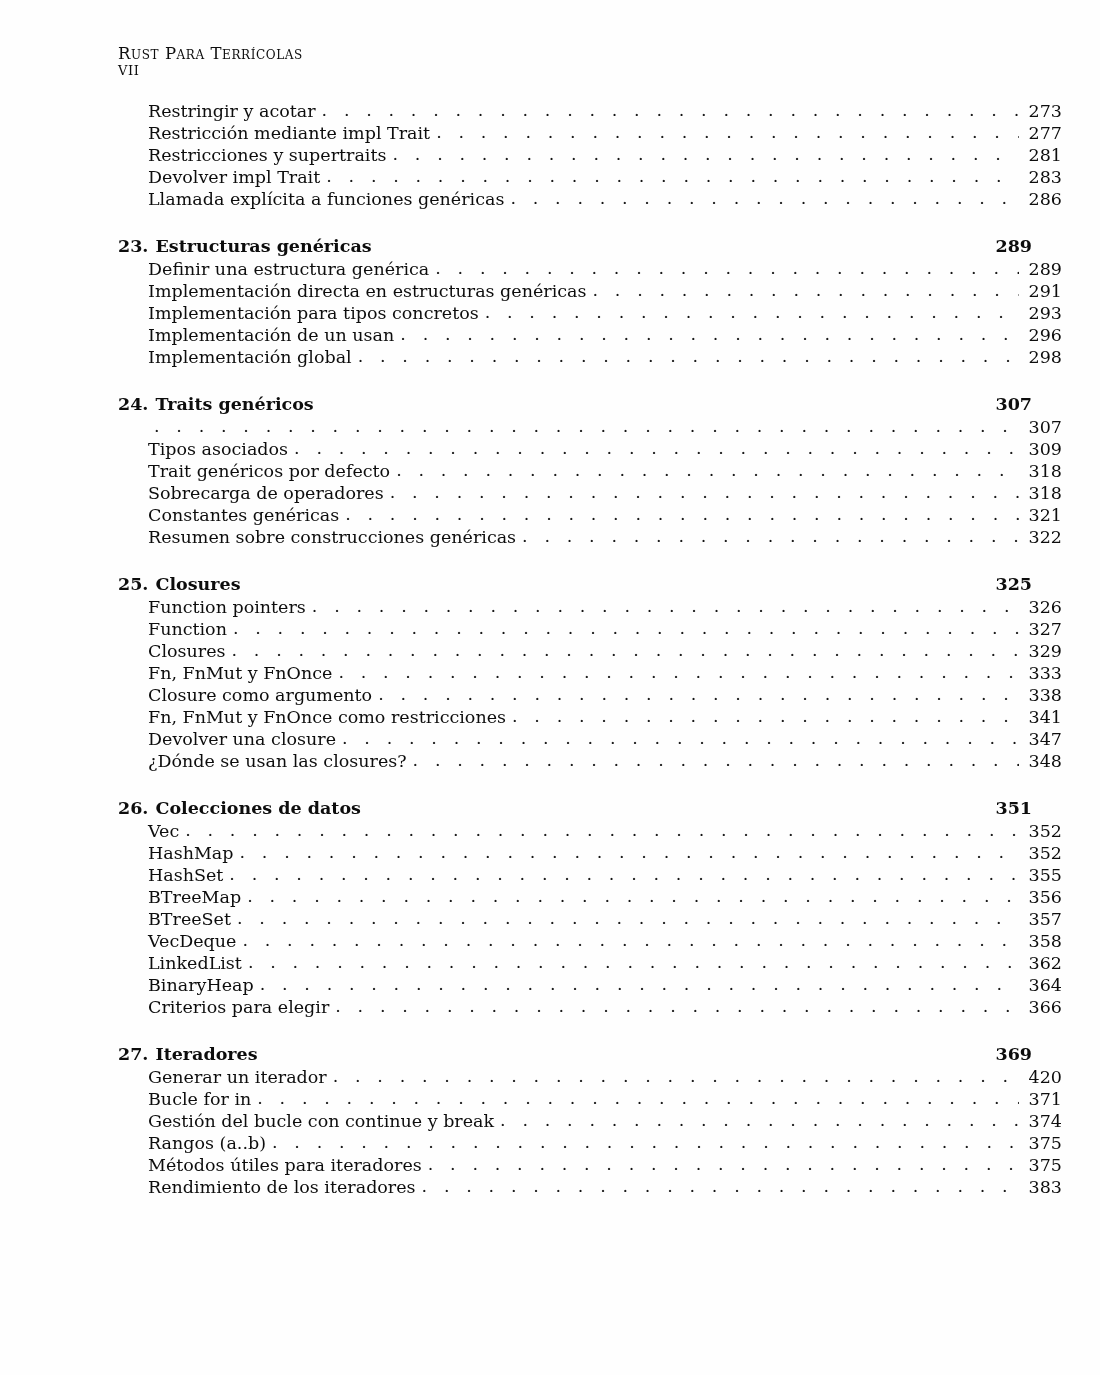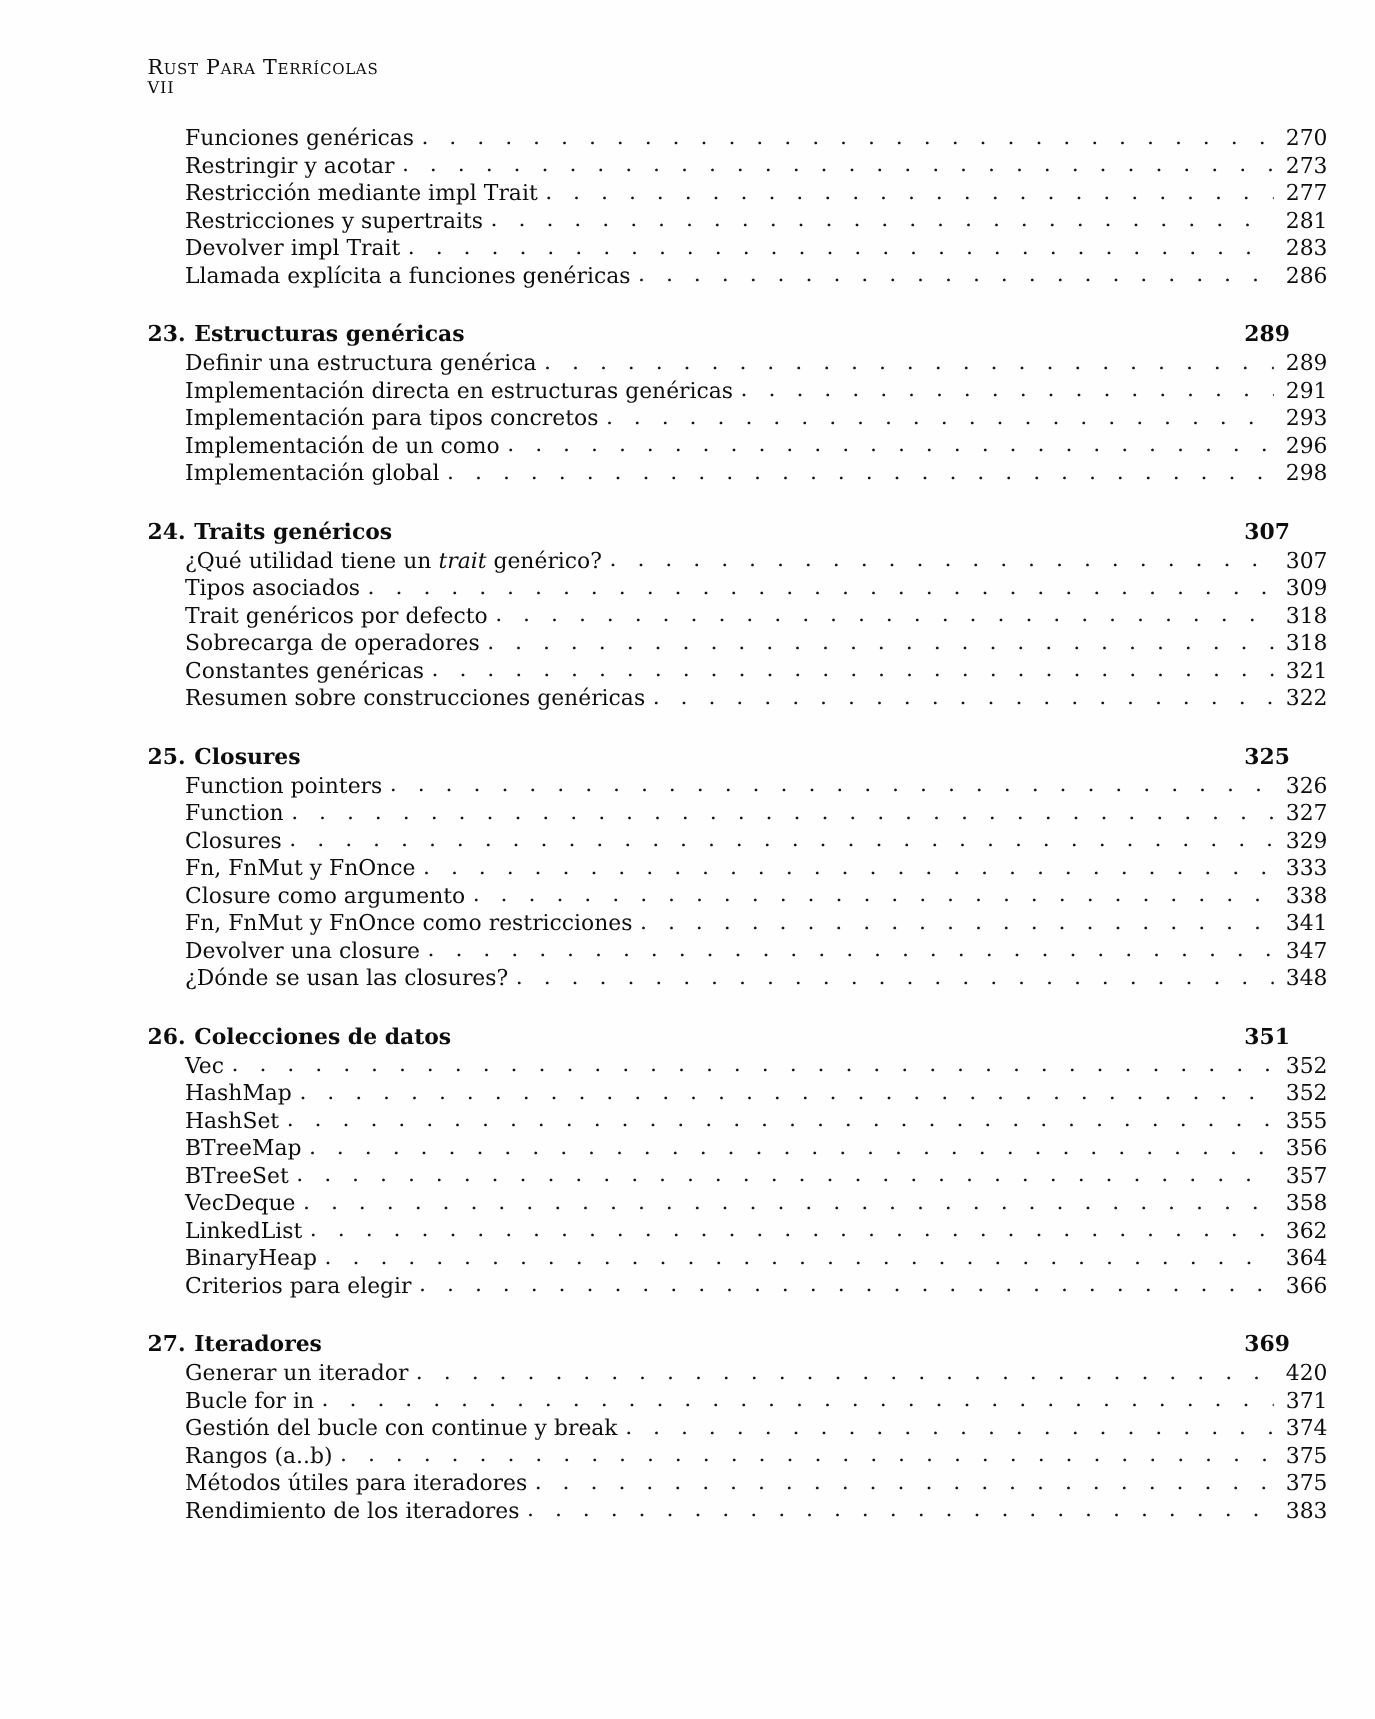--- a/index.html
+++ b/index.html
@@ -134,25 +134,20 @@
 <div class="page">
 
   <div class="running-head">
     <span class="running-head-title">Rust Para Terrícolas</span>
     <span class="running-head-folio">VII</span>
   </div>
 
   <div class="toc" id="toc-root">
       <div class="toc-group">
         <div class="toc-row entry">
-          <span class="row-title">Funciones genéricas</span>
-          <span class="row-leader"></span>
-          <span class="row-folio">270</span>
-        </div>
-        <div class="toc-row entry">
           <span class="row-title">Restringir y acotar</span>
           <span class="row-leader"></span>
           <span class="row-folio">273</span>
         </div>
         <div class="toc-row entry">
           <span class="row-title">Restricción mediante impl Trait</span>
           <span class="row-leader"></span>
           <span class="row-folio">277</span>
         </div>
         <div class="toc-row entry">
@@ -187,39 +182,38 @@
           <span class="row-title">Implementación directa en estructuras genéricas</span>
           <span class="row-leader"></span>
           <span class="row-folio">291</span>
         </div>
         <div class="toc-row entry">
           <span class="row-title">Implementación para tipos concretos</span>
           <span class="row-leader"></span>
           <span class="row-folio">293</span>
         </div>
         <div class="toc-row entry">
-          <span class="row-title">Implementación de un como</span>
+          <span class="row-title">Implementación de un usan</span>
           <span class="row-leader"></span>
           <span class="row-folio">296</span>
         </div>
         <div class="toc-row entry">
           <span class="row-title">Implementación global</span>
           <span class="row-leader"></span>
           <span class="row-folio">298</span>
         </div>
       </div>
       <div class="toc-group has-gap">
         <div class="toc-row chapter">
           <span class="row-number">24.</span>
           <span class="row-title">Traits genéricos</span>
           <span class="row-leader"></span>
           <span class="row-folio">307</span>
         </div>
         <div class="toc-row entry">
-          <span class="row-title">¿Qué utilidad tiene un <i>trait</i> genérico?</span>
           <span class="row-leader"></span>
           <span class="row-folio">307</span>
         </div>
         <div class="toc-row entry">
           <span class="row-title">Tipos asociados</span>
           <span class="row-leader"></span>
           <span class="row-folio">309</span>
         </div>
         <div class="toc-row entry">
           <span class="row-title">Trait genéricos por defecto</span>

